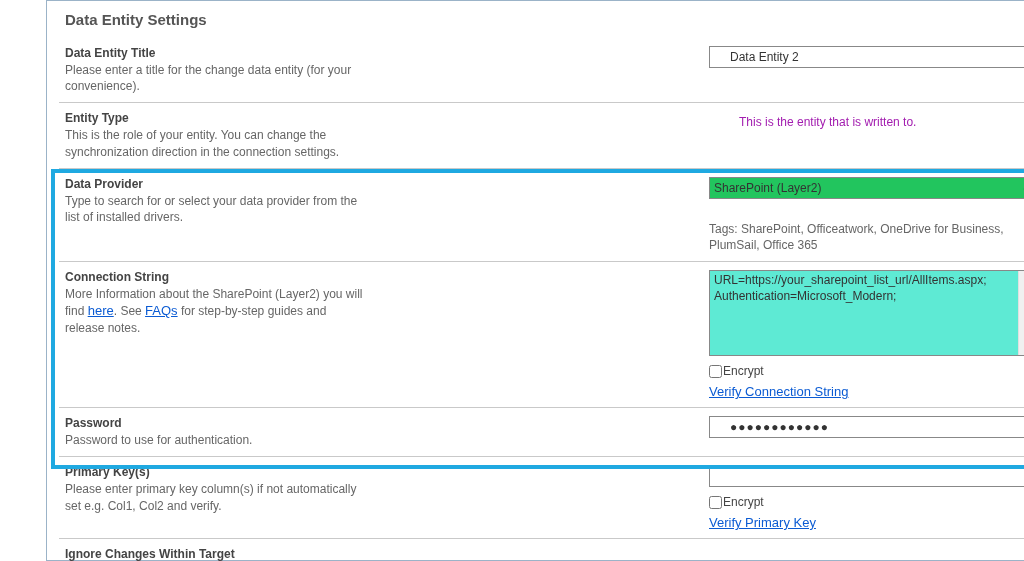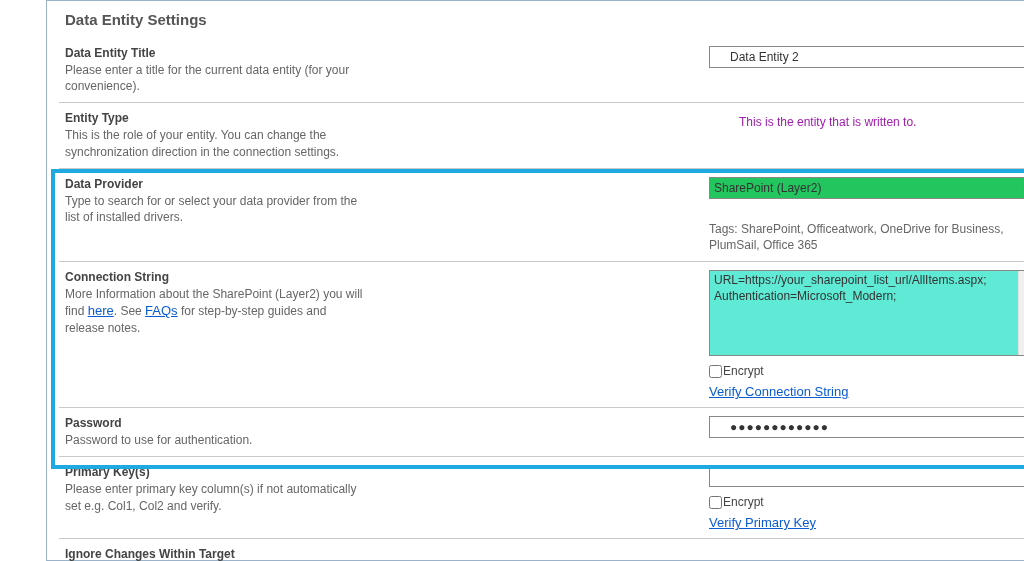--- a/index.html
+++ b/index.html
@@ -157,21 +157,21 @@
 <body>
 
 <div class="outer">
   <div class="content">
 
     <h1 class="page-title">Data Entity Settings</h1>
 
     <div class="section">
       <div class="left">
         <div class="label-title">Data Entity Title</div>
-        <div class="label-desc">Please enter a title for the current data entity (for your convenience).</div>
+        <div class="label-desc">Please enter a title for the change data entity (for your convenience).</div>
       </div>
       <div class="right">
         <input type="text" value="Data Entity 2" style="">
       </div>
     </div>
 
     <div class="section">
       <div class="left">
         <div class="label-title">Entity Type</div>
         <div class="label-desc">This is the role of your entity. You can change the synchronization direction in the connection settings.</div>

